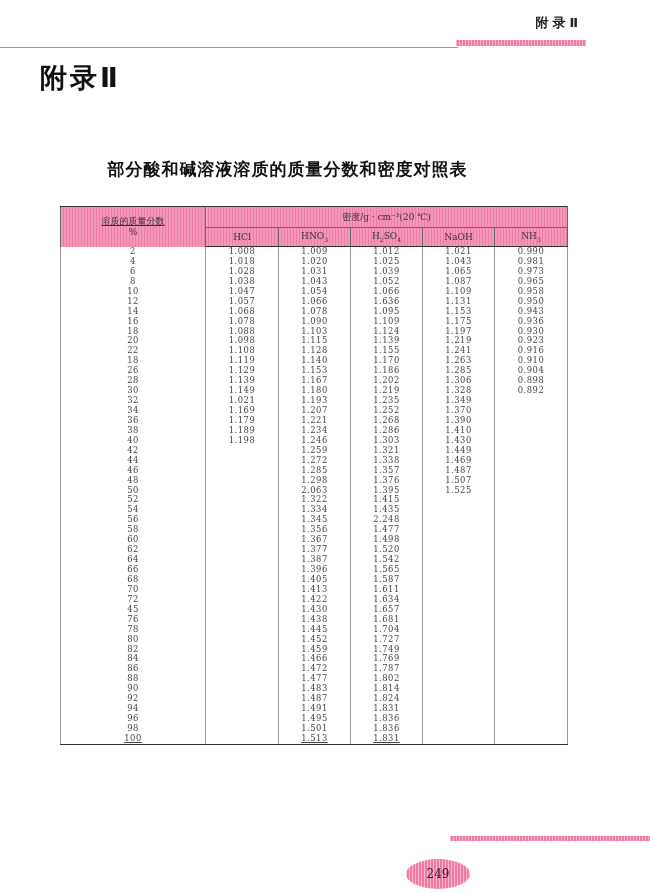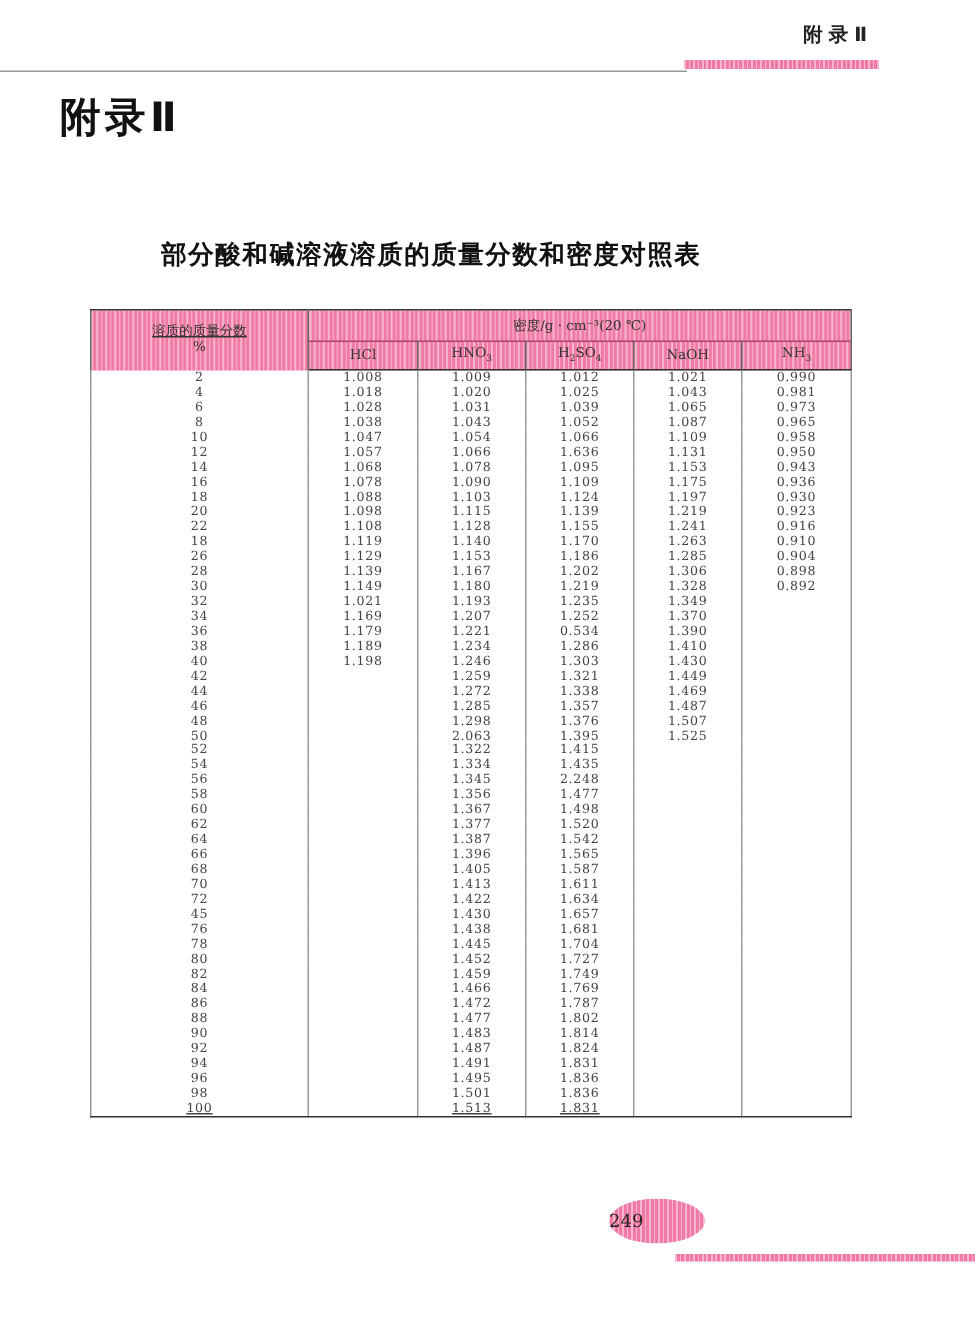--- a/index.html
+++ b/index.html
@@ -50,22 +50,22 @@
   }
   .tbl tbody tr:last-child td { border-bottom: 1.5px solid #333; text-decoration: underline; }
   .tbl .c0 { width: 145px; }
   .tbl .c1 { width: 73px; }
   .tbl .c2 { width: 72px; }
   .tbl .c3 { width: 72px; }
   .tbl .c4 { width: 72px; }
   .tbl .c5 { width: 73px; }
   .foot-bar { position: absolute; left: 450px; top: 836px; width: 200px; height: 5px; }
   .page-oval {
-    position: absolute; left: 406px; top: 799px; width: 64px; height: 30px;
-    border-radius: 50%; line-height: 30px;
+    position: absolute; left: 406px; top: 859px; width: 64px; height: 30px;
+    border-radius: 50%; text-align: center; line-height: 30px;
     font-family: "DejaVu Serif", serif; font-size: 12px; color: #222;
   }
   sub { font-size: 6px; }
 </style>
 </head>
 <body>
 
 <div class="running-head">附录Ⅱ</div>
 <div class="head-line"></div>
 <div class="head-bar stripe"></div>
@@ -233,21 +233,21 @@
         <td>1.169</td>
         <td>1.207</td>
         <td>1.252</td>
         <td>1.370</td>
         <td></td>
       </tr>
       <tr>
         <td>36</td>
         <td>1.179</td>
         <td>1.221</td>
-        <td>0.534</td>
+        <td>1.268</td>
         <td>1.390</td>
         <td></td>
       </tr>
       <tr>
         <td>38</td>
         <td>1.189</td>
         <td>1.234</td>
         <td>1.286</td>
         <td>1.410</td>
         <td></td>

